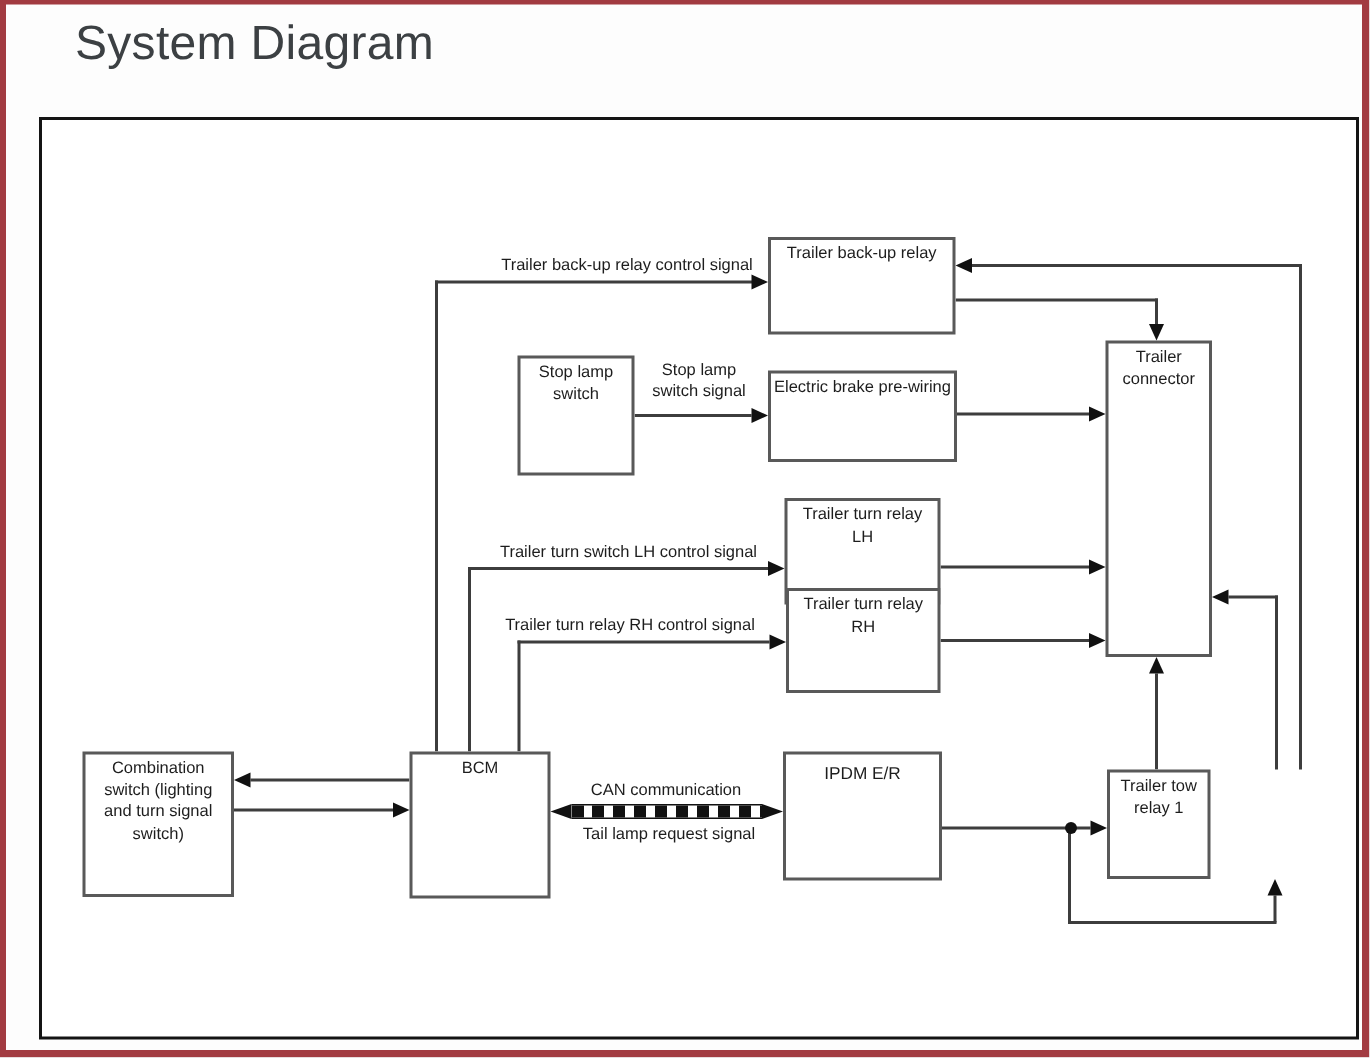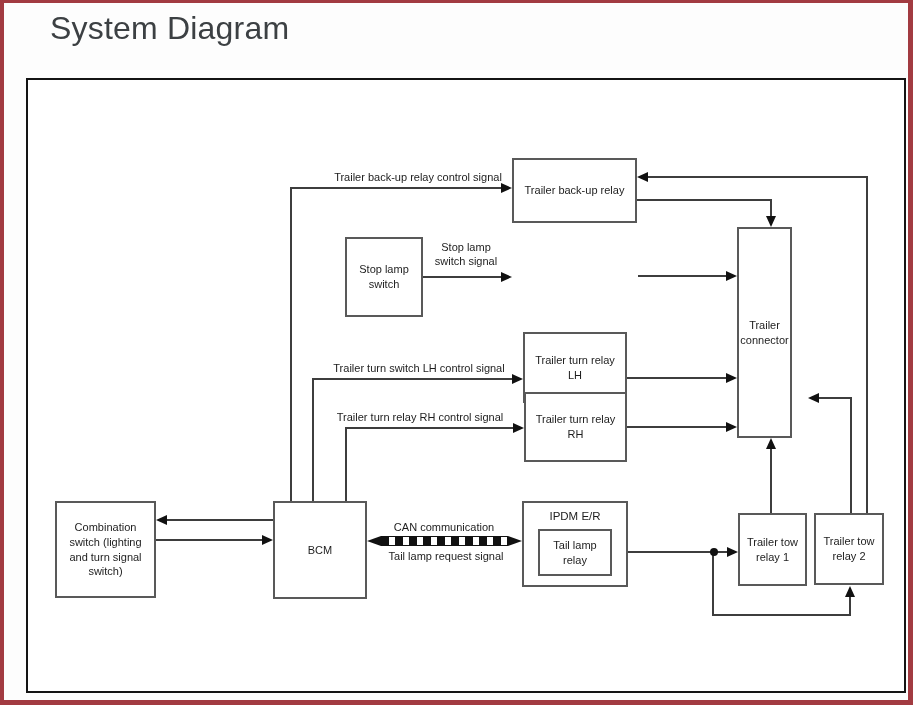--- a/index.html
+++ b/index.html
@@ -16,21 +16,21 @@
   #title{
     position:absolute;left:24px;top:10px;font-size:32px;color:#3c4043;
     letter-spacing:0.2px;z-index:5;margin-left:26px;
   }
   #canvas{
     position:absolute;left:26px;top:78px;width:880px;height:615px;
     border:2px solid #141414;background:#ffffff;box-sizing:border-box;z-index:1;
   }
   .box{
     position:absolute;box-sizing:border-box;border:2px solid #595959;background:#fff;
-    display:flex;align-items:center;justify-content:center;text-align:center;
+    display:flex;align-items:flex-start;justify-content:center;text-align:center;
     font-size:11px;line-height:1.32;color:#1d1d1d;padding:2px;z-index:3;
   }
   .box.ipdm{display:block;padding:0;}
   .ipdm-title{margin-top:6px;text-align:center;font-size:11.5px;color:#1d1d1d;}
   .wire{position:absolute;background:#3d3d3d;z-index:2;}
   .wire.h{height:2px;}
   .wire.v{width:2px;}
   .ar{position:absolute;width:0;height:0;z-index:4;}
   .ar.r{border-top:5px solid transparent;border-bottom:5px solid transparent;border-left:11px solid #111;}
   .ar.l{border-top:5px solid transparent;border-bottom:5px solid transparent;border-right:11px solid #111;}
@@ -103,46 +103,43 @@
   <div class="canband"></div>
   <div class="ar can-r"></div>
   <div class="dot" style="left:710px;top:548px"></div>
 
   <div class="box" style="left:512px;top:158px;width:125px;height:65px">
     <span>Trailer back-up relay</span>
   </div>
   <div class="box" style="left:345px;top:237px;width:78px;height:80px">
     <span>Stop lamp switch</span>
   </div>
+  <div class="box" style="left:512px;top:247px;width:126px;height:61px">
+    <span>Electric brake pre-wiring</span>
+  </div>
   <div class="box" style="left:523px;top:332px;width:104px;height:71px">
     <span>Trailer turn relay LH</span>
   </div>
   <div class="box" style="left:524px;top:392px;width:103px;height:70px">
     <span>Trailer turn relay RH</span>
   </div>
-  <div class="box" style="left:737px;top:227px;width:55px;height:211px">
+  <div class="box" style="left:737px;top:227px;width:71px;height:211px">
     <span>Trailer connector</span>
   </div>
   <div class="box" style="left:273px;top:501px;width:94px;height:98px">
     <span>BCM</span>
   </div>
   <div class="box" style="left:55px;top:501px;width:101px;height:97px">
     <span>Combination switch (lighting and turn signal switch)</span>
   </div>
   <div class="box ipdm" style="left:522px;top:501px;width:106px;height:86px">
     <div class="ipdm-title">IPDM E/R</div>
   </div>
-  <div class="box" style="left:538px;top:529px;width:74px;height:47px">
-    <span>Tail lamp relay</span>
-  </div>
   <div class="box" style="left:738px;top:513px;width:69px;height:73px">
     <span>Trailer tow relay 1</span>
-  </div>
-  <div class="box" style="left:814px;top:513px;width:70px;height:72px">
-    <span>Trailer tow relay 2</span>
   </div>
 
   <div class="lbl" style="left:418px;top:170px">Trailer back-up relay control signal</div>
   <div class="lbl wrap" style="left:466px;top:240px;width:74px">Stop lamp switch signal</div>
   <div class="lbl" style="left:419px;top:361px">Trailer turn switch LH control signal</div>
   <div class="lbl" style="left:420px;top:410px">Trailer turn relay RH control signal</div>
   <div class="lbl" style="left:444px;top:520px">CAN communication</div>
   <div class="lbl" style="left:446px;top:549px">Tail lamp request signal</div>
 
   <div id="frame"></div>

